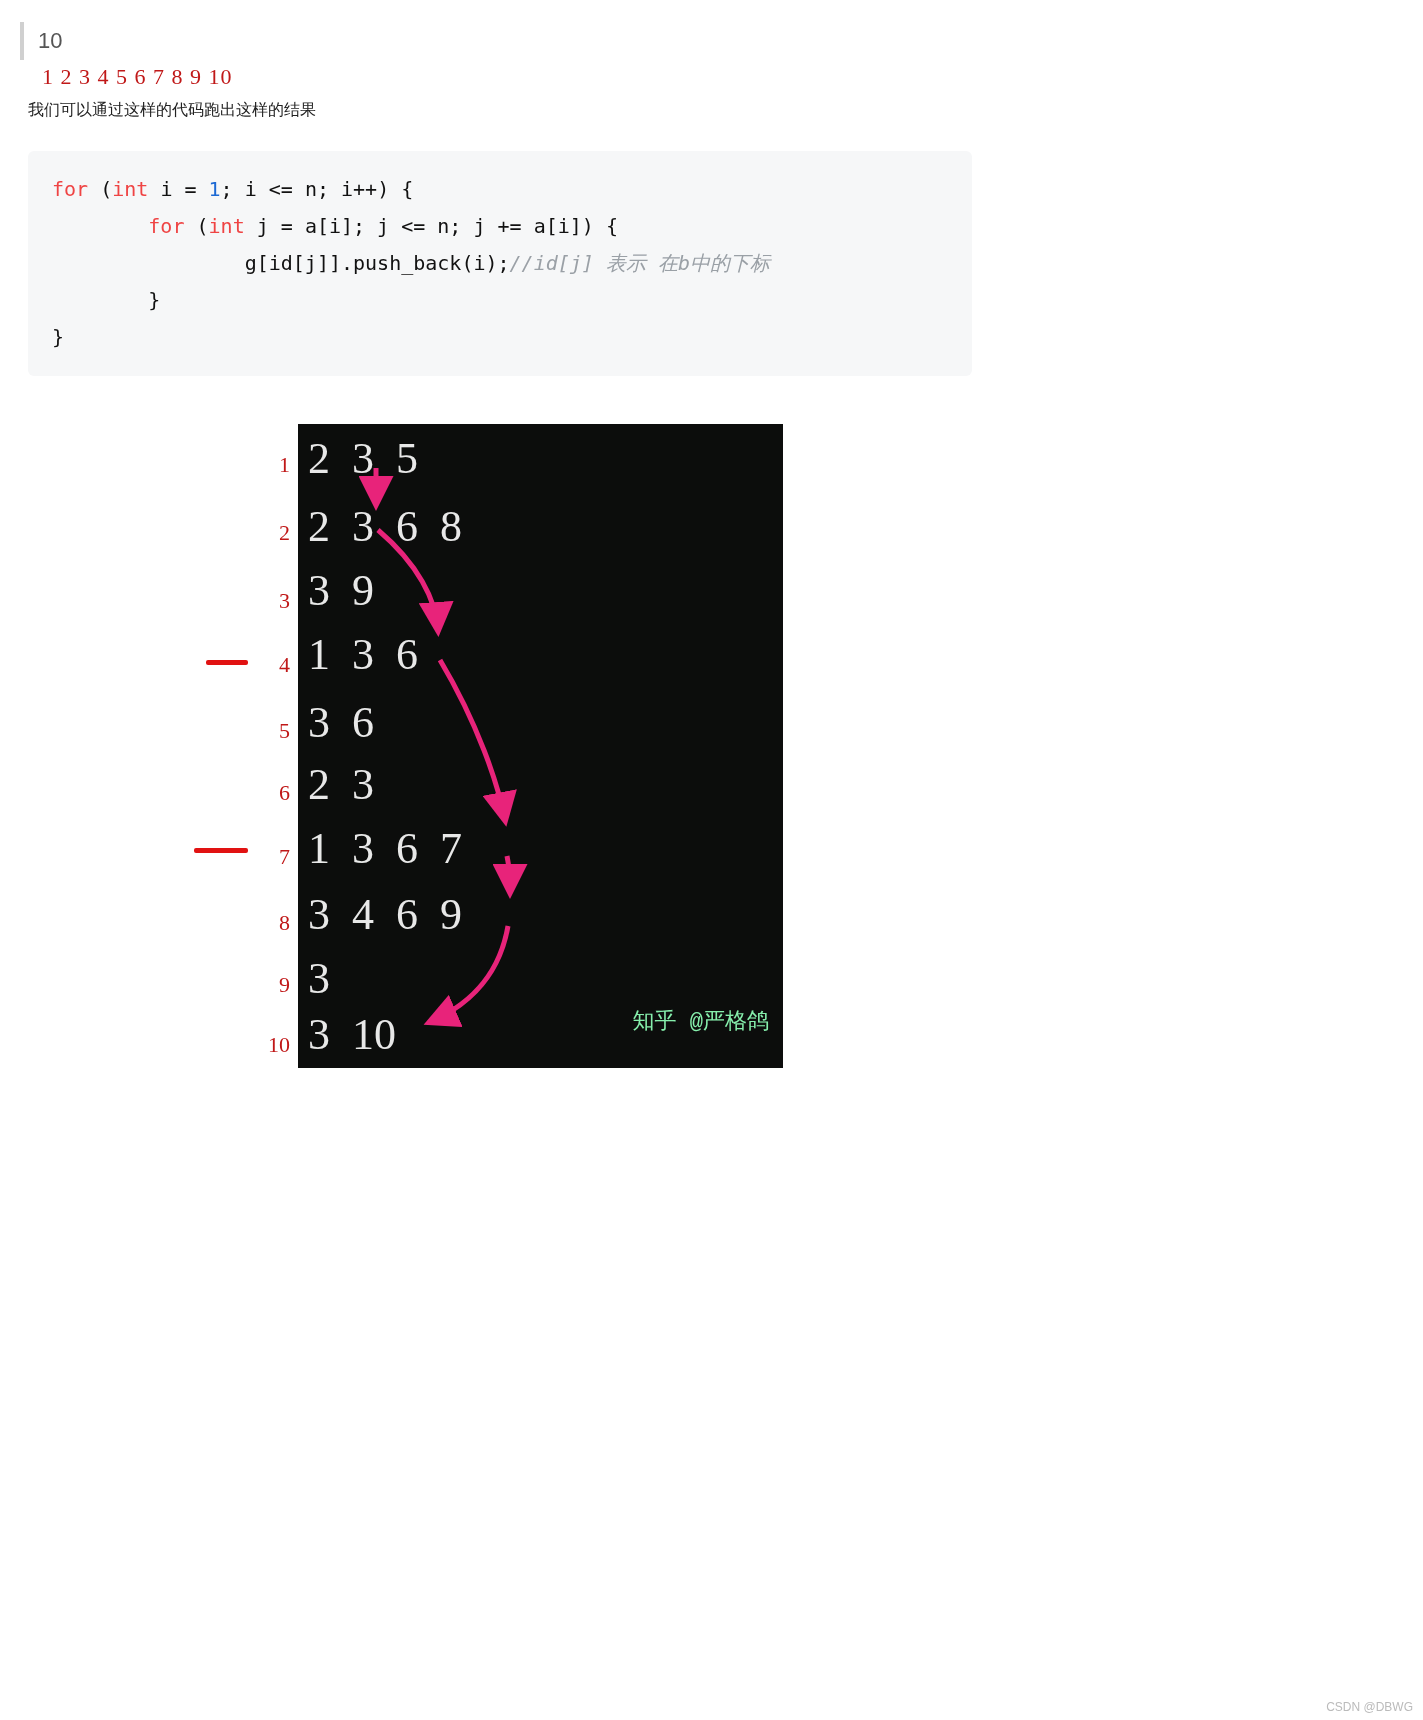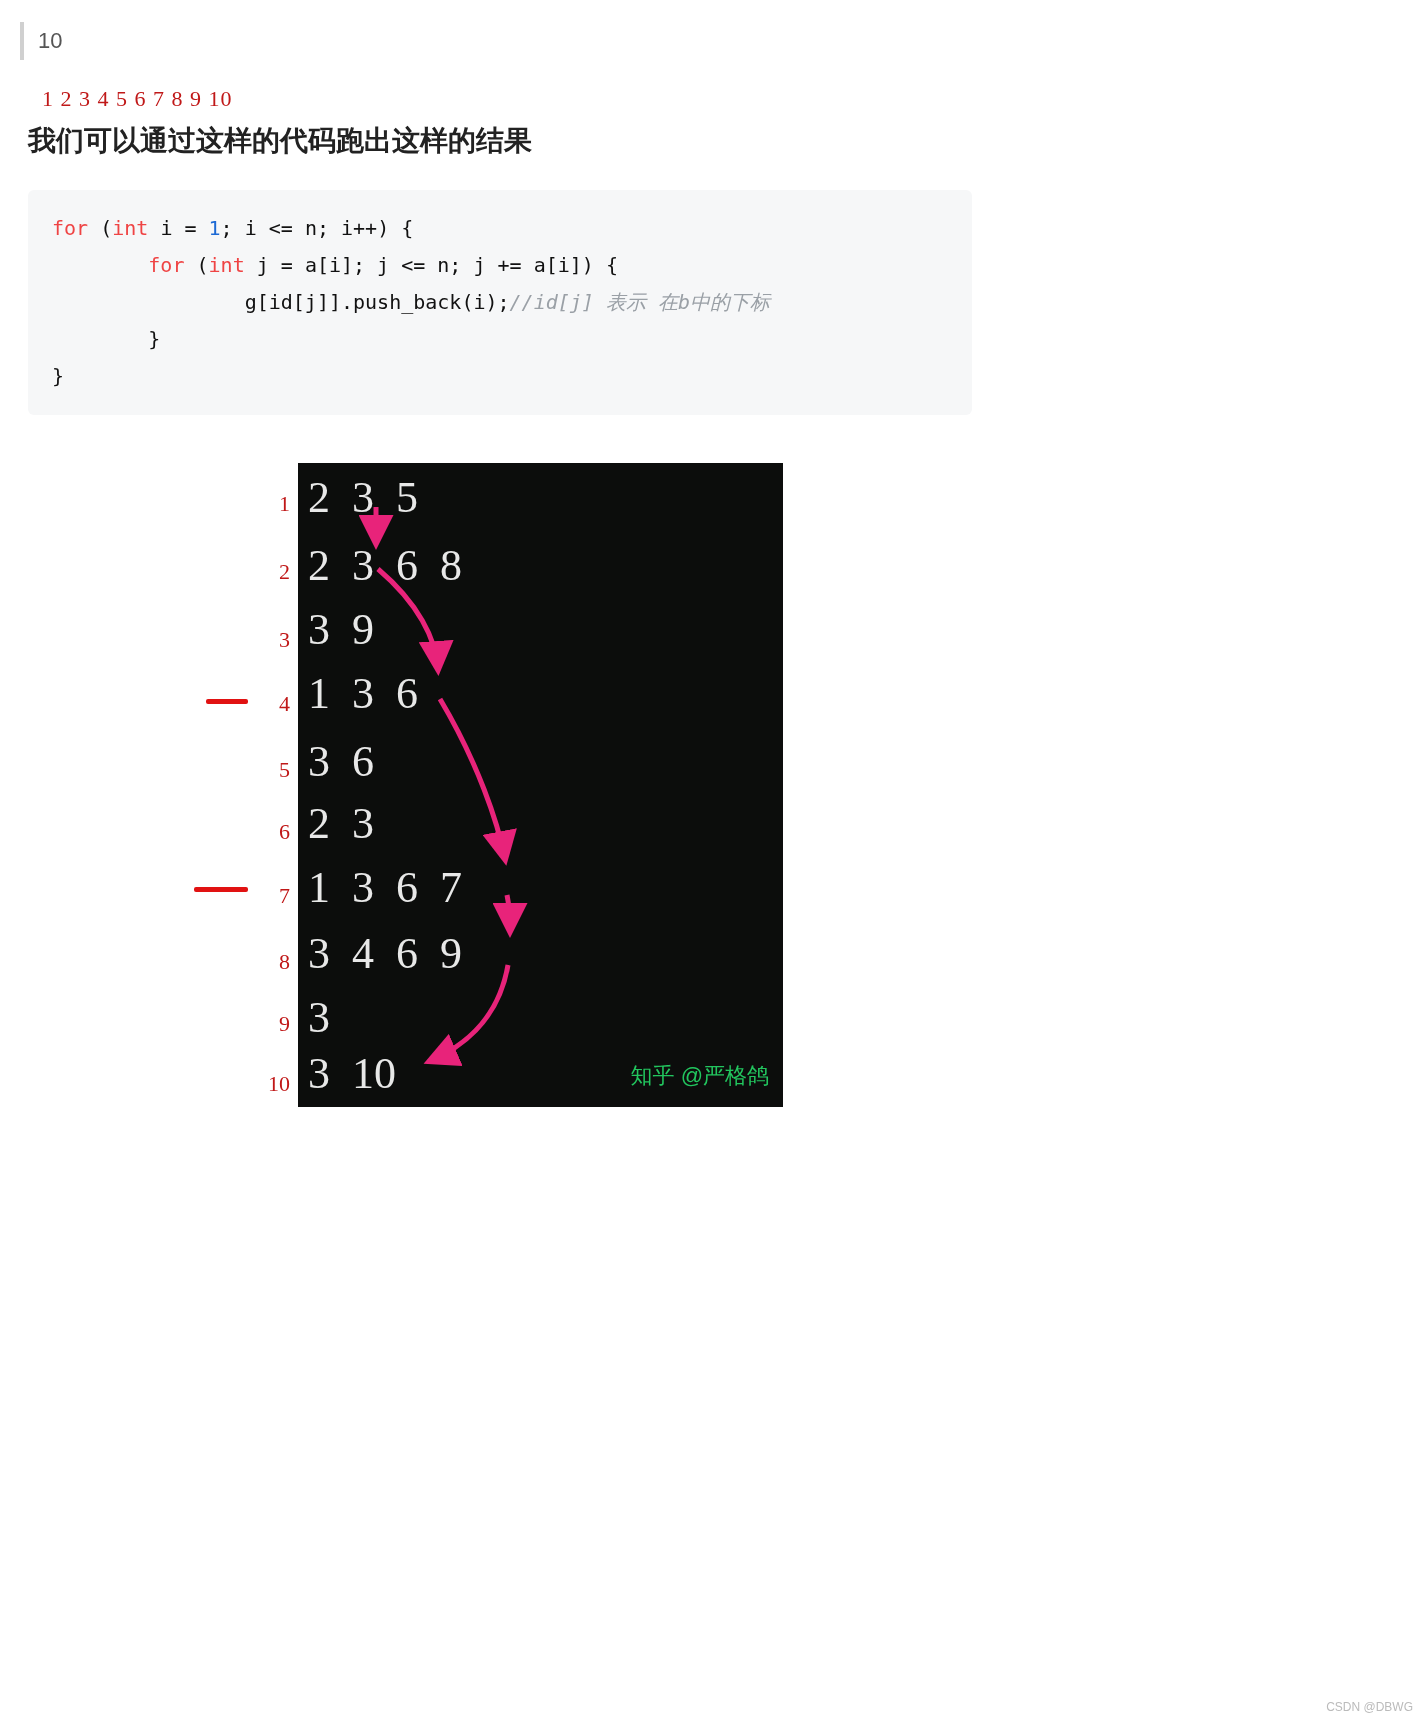--- a/index.html
+++ b/index.html
@@ -20,26 +20,24 @@
     color: #555;
     font-size: 22px;
     line-height: 1.55;
   }
   .redline-nums {
     color: #c01818;
     font-family: "Times New Roman", serif;
     font-size: 22px;
     padding: 4px 0 0 22px;
     letter-spacing: 1px;
-    margin-top: 22px;
   }
   .body-text {
-    font-size: 28px;
+    font-size: 16px;
     padding: 10px 0 0 8px;
-    font-weight: bold;
   }
   .code-block {
     background: #f6f7f8;
     border-radius: 6px;
     margin: 30px 8px 0 8px;
     padding: 20px 24px;
     font-family: ui-monospace, SFMono-Regular, Menlo, Consolas, monospace;
     font-size: 20px;
     line-height: 1.85;
     color: #111;
@@ -63,23 +61,23 @@
     width: 485px;
     height: 644px;
     background: #0c0d0c;
     color: #e8e8e8;
     font-family: "Times New Roman", serif;
     font-size: 44px;
   }
   .term .wm {
     position: absolute;
     right: 14px;
-    bottom: 16px;
-    color: #22c55e;
-    font-family: Liberation Sans, sans-serif;
+    bottom: 32px;
+    color: #86efac;
+    font-family: Liberation Mono, monospace;
     font-size: 22px;
   }
   .term-row {
     position: absolute;
     left: 10px;
     height: 60px;
     display: flex;
     gap: 22px;
     align-items: center;
   }

